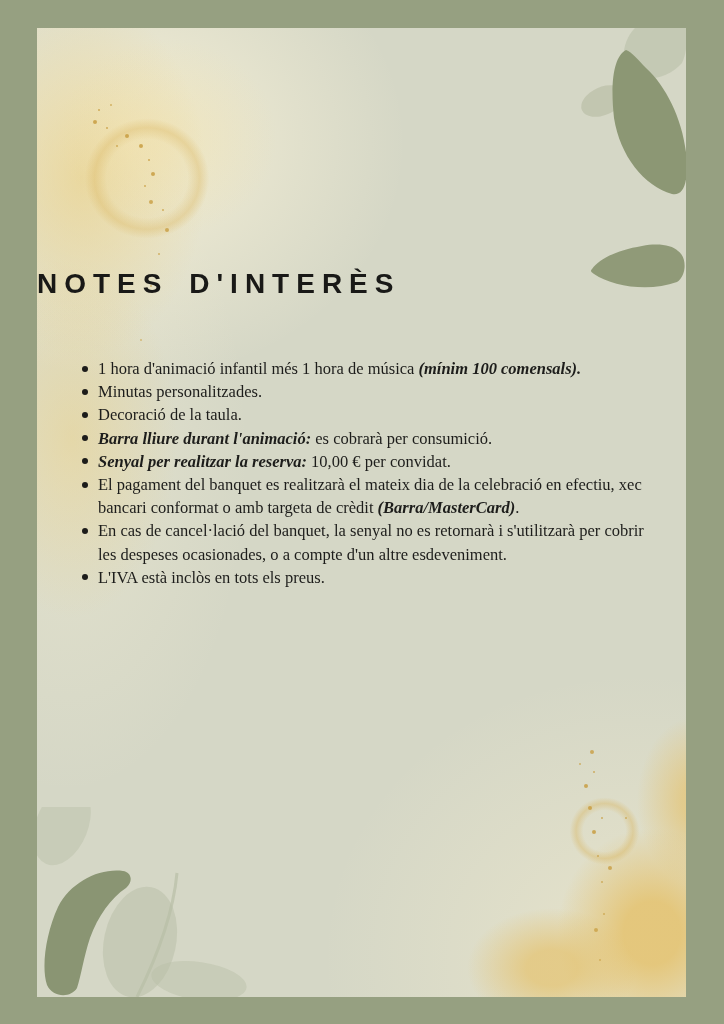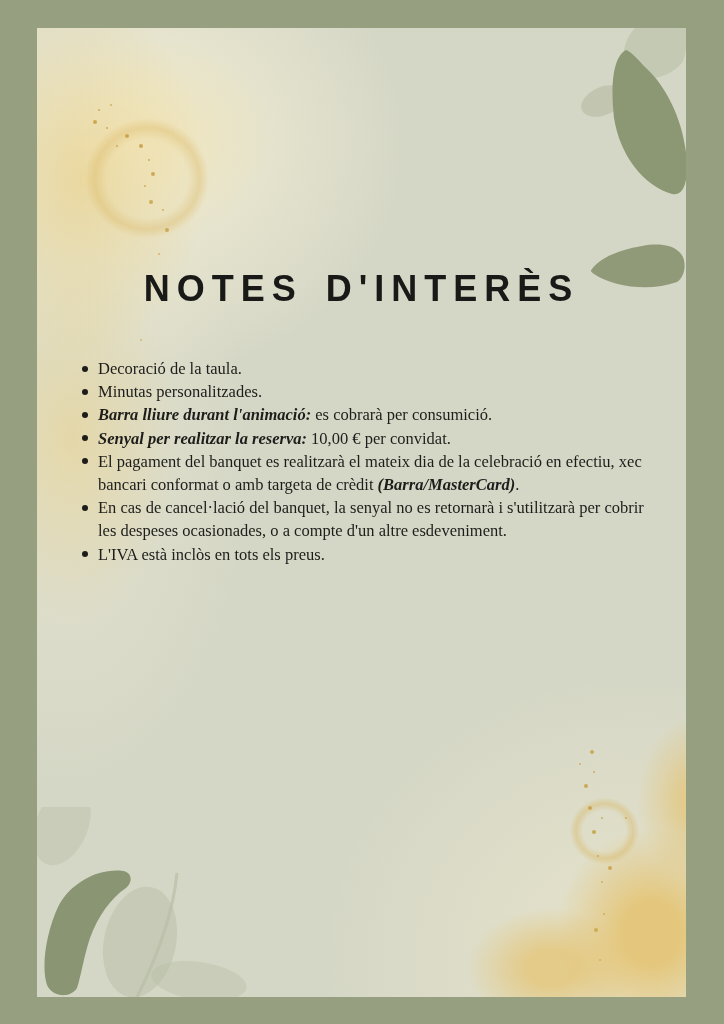--- a/index.html
+++ b/index.html
@@ -73,24 +73,24 @@
     14px 114px 0 -1px rgba(200,158,66,.75),26px 126px 0 0 rgba(200,158,66,.8),18px 140px 0 -1px rgba(200,158,66,.7),
     8px 158px 0 -2px rgba(200,158,66,.6),20px 172px 0 -1px rgba(200,158,66,.7),12px 188px 0 0 rgba(200,158,66,.75),
     24px 202px 0 -2px rgba(200,158,66,.6),16px 218px 0 -1px rgba(200,158,66,.65);}
 
   .leaf-svg{position:absolute;}
   .tr-leaves{right:0;top:0;width:130px;height:300px;}
   .bl-leaves{left:0;bottom:0;width:230px;height:190px;}
 
   .title{
     position:absolute;left:0;right:0;top:240px;
-    text-align:center;
+    text-align:left;
     font-family:"Liberation Sans", sans-serif;
     font-weight:700;
-    font-size:36px;
+    font-size:28px;
     letter-spacing:7px;
     word-spacing:6px;
     color:#191917;
   }
   .notes-list{
     position:absolute;left:45px;top:329px;width:572px;
     list-style:none;
     font-size:16.5px;
     line-height:23.2px;
     color:var(--text);
@@ -136,22 +136,23 @@
       <div class="blob br-blob-b"></div>
       <div class="blob br-blob-a"></div>
       <div class="blob br-blob-c"></div>
       <div class="ring br-ring"></div>
       <div class="speckles br-speckles"></div>
     </div>
 
     <h1 class="title">NOTES D'INTERÈS</h1>
 
     <ul class="notes-list">
+        <li><span>1 hora d'animació infantil més 1 hora de música </span><span class="em">(mínim 100 comensals).</span></li>
+        <li><span>Minutas personalitzades.</span></li>
         <li><span>Decoració de la taula.</span></li>
-        <li><span>Minutas personalitzades.</span></li>
         <li><span class="em">Barra lliure durant l'animació:</span><span> es cobrarà per consumició.</span></li>
         <li><span class="em">Senyal per realitzar la reserva:</span><span> 10,00 € per convidat.</span></li>
         <li><span>El pagament del banquet es realitzarà el mateix dia de la celebració en efectiu, xec bancari conformat o amb targeta de crèdit </span><span class="em">(Barra/MasterCard)</span><span>.</span></li>
         <li><span>En cas de cancel·lació del banquet, la senyal no es retornarà i s'utilitzarà per cobrir les despeses ocasionades, o a compte d'un altre esdeveniment.</span></li>
         <li><span>L'IVA està inclòs en tots els preus.</span></li>
       </ul>
 
   </div>
 </div>
 

